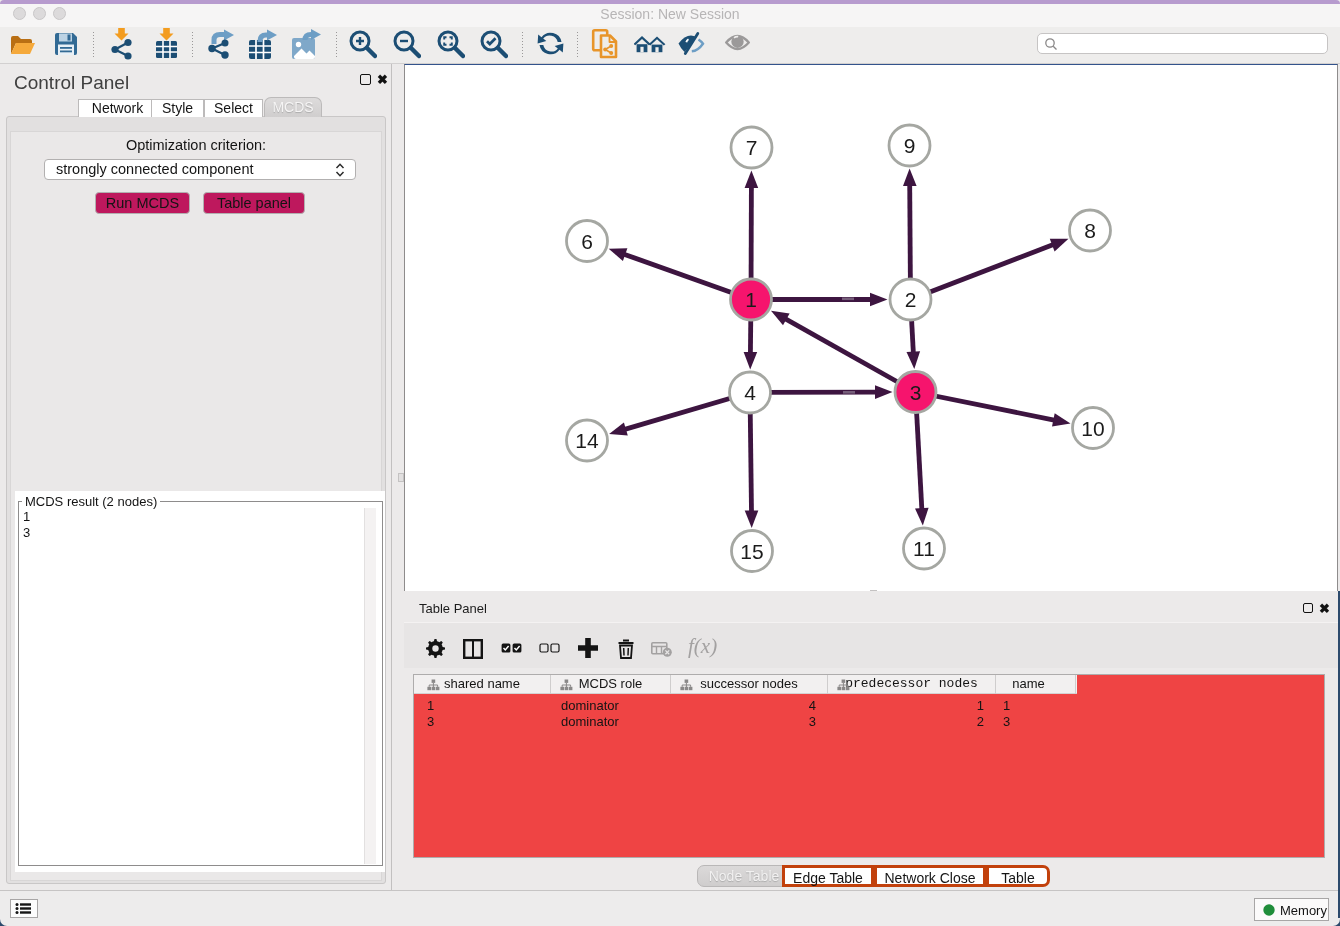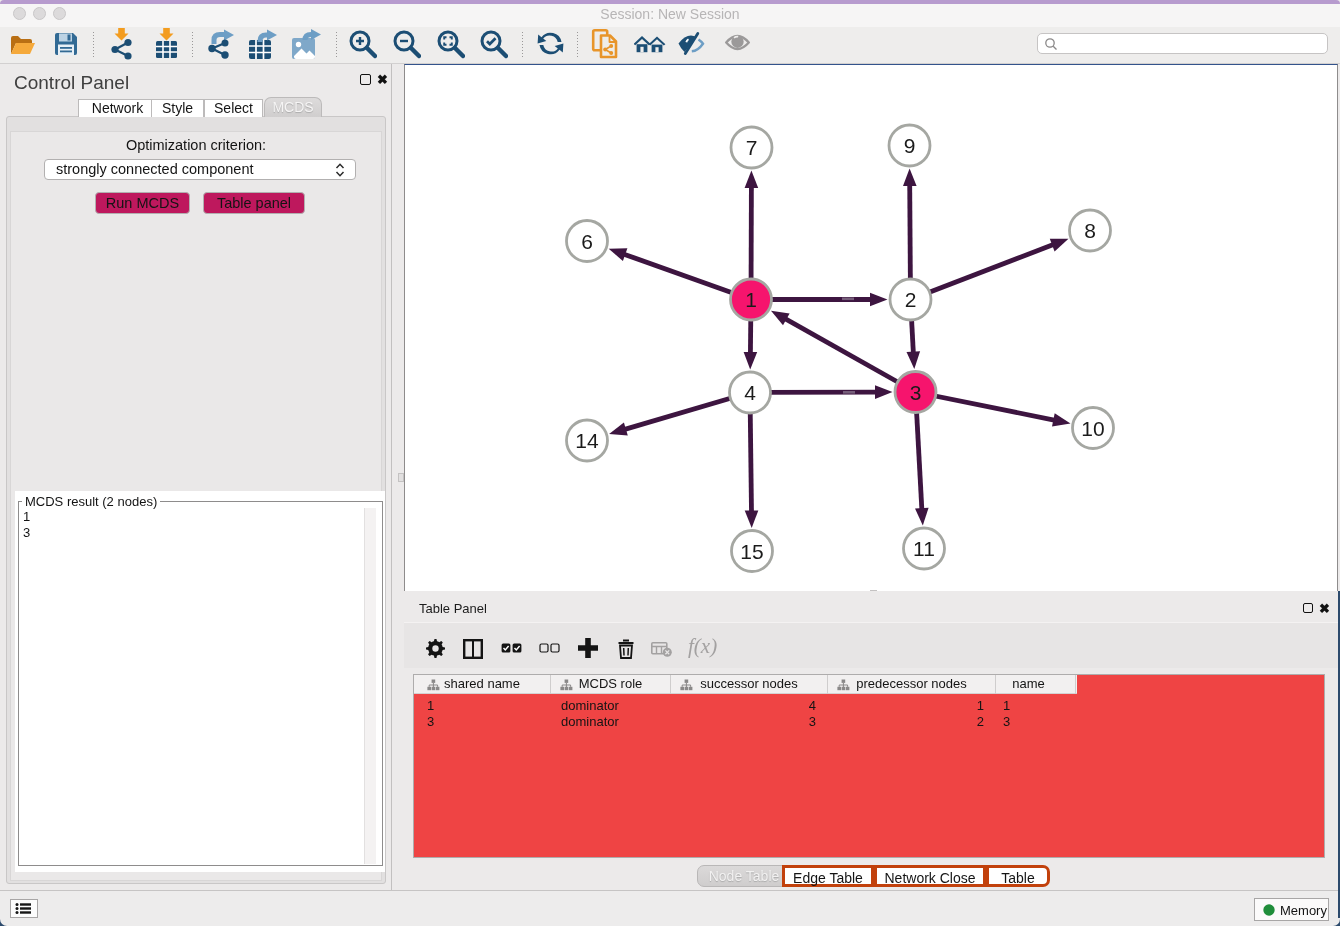--- a/index.html
+++ b/index.html
@@ -321,21 +321,21 @@
             <rect x="8.8" y="7.8" width="3.6" height="3.4" fill="#8a8888"></rect>
 <path d="M6.4 4 V8 M2.2 7.8 V6 H10.6 V7.8" stroke="#8a8888" stroke-width="1" fill="none"></path>
 </svg>MCDS role</div>
 <div class="th" style="left:257px;width:157px;"><svg class="hicon" width="13" height="12" viewBox="0 0 13 12" style="left:9px;">
 <rect x="4.6" y="0.5" width="3.6" height="3.4" fill="#8a8888"></rect>
 <rect x="0.4" y="7.8" width="3.6" height="3.4" fill="#8a8888"></rect>
             <rect x="4.6" y="7.8" width="3.6" height="3.4" fill="#8a8888"></rect>
             <rect x="8.8" y="7.8" width="3.6" height="3.4" fill="#8a8888"></rect>
 <path d="M6.4 4 V8 M2.2 7.8 V6 H10.6 V7.8" stroke="#8a8888" stroke-width="1" fill="none"></path>
 </svg>successor nodes</div>
-<div class="th" style="left:414px;width:168px;"><svg class="hicon" width="13" height="12" viewBox="0 0 13 12" style="left:9px;">
+<div class="th" style="left:414px;width:168px;font-family:Liberation Mono, monospace;"><svg class="hicon" width="13" height="12" viewBox="0 0 13 12" style="left:9px;">
 <rect x="4.6" y="0.5" width="3.6" height="3.4" fill="#8a8888"></rect>
 <rect x="0.4" y="7.8" width="3.6" height="3.4" fill="#8a8888"></rect>
             <rect x="4.6" y="7.8" width="3.6" height="3.4" fill="#8a8888"></rect>
             <rect x="8.8" y="7.8" width="3.6" height="3.4" fill="#8a8888"></rect>
 <path d="M6.4 4 V8 M2.2 7.8 V6 H10.6 V7.8" stroke="#8a8888" stroke-width="1" fill="none"></path>
 </svg>predecessor nodes</div>
 <div class="th" style="left:582px;width:80px;padding-right:14px;">name</div>
 
     </div>
 <div class="cell" style="left:13px;top:23px;">1</div>

